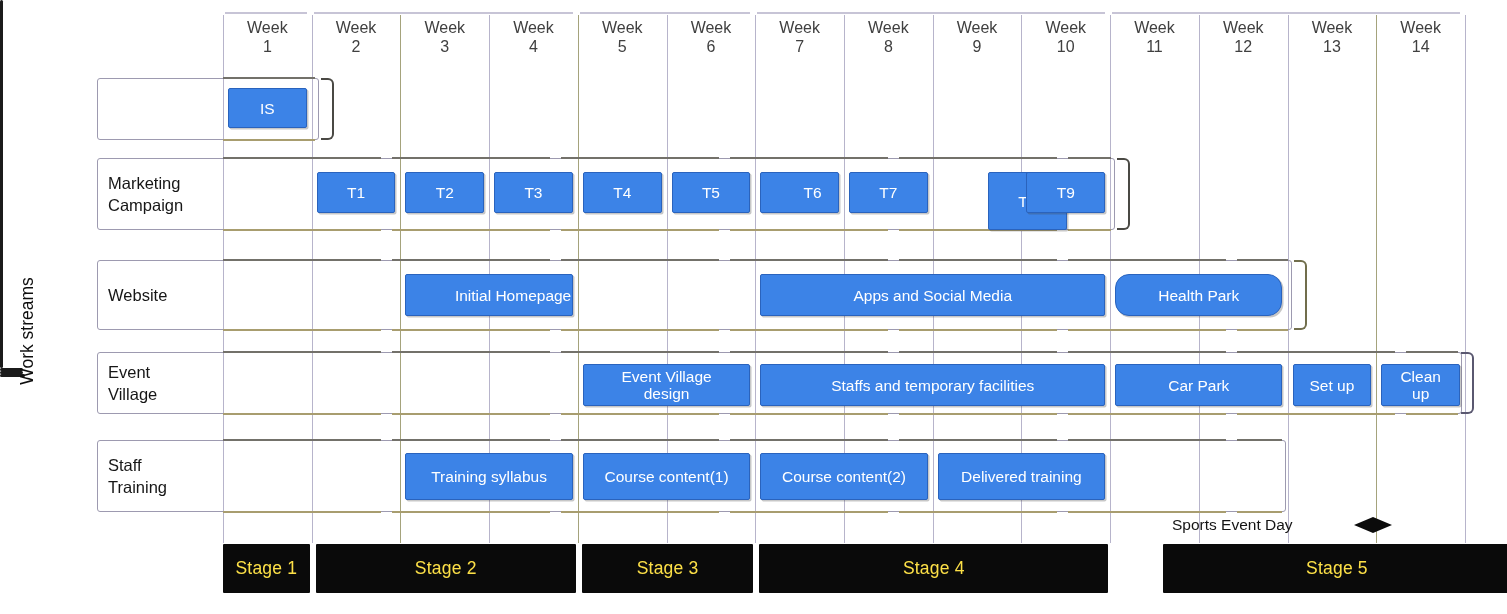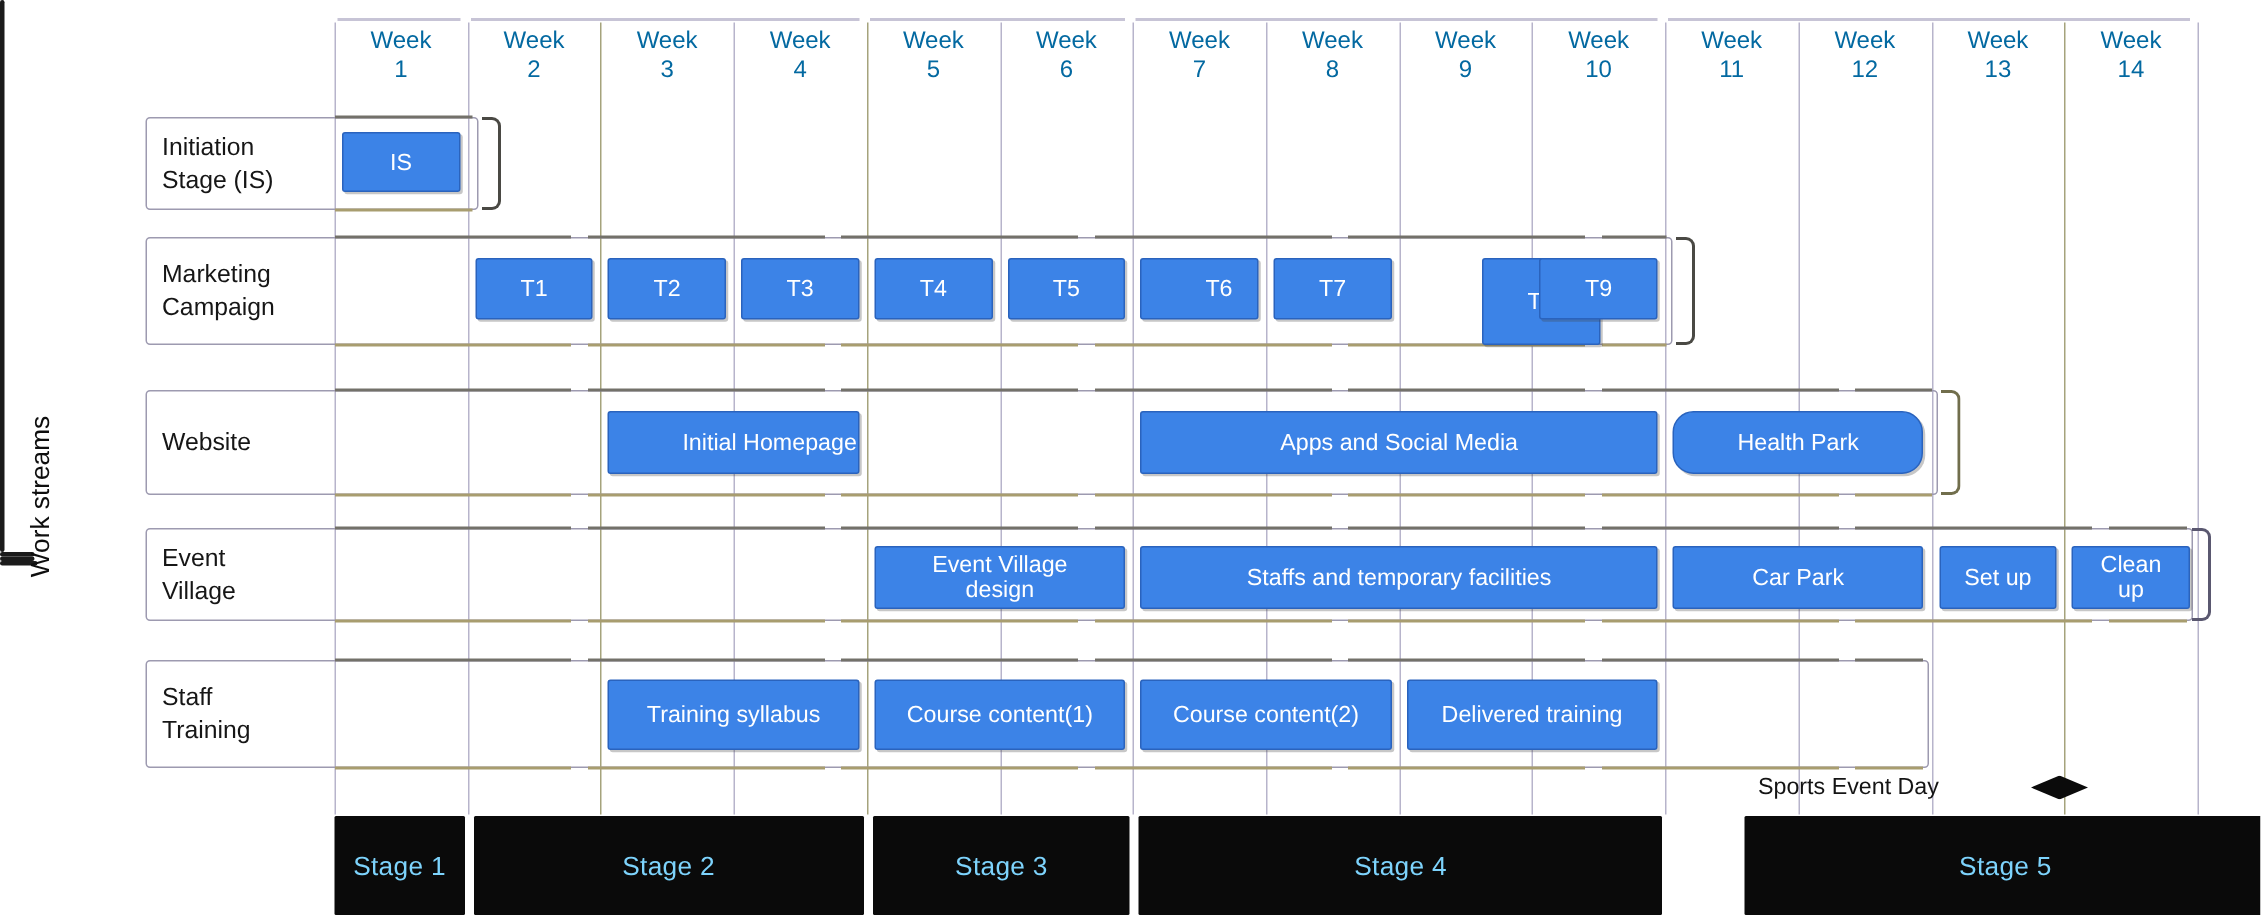--- a/index.html
+++ b/index.html
@@ -2,36 +2,36 @@
 <html><head>
 <meta charset="utf-8">
 <style>
   html,body{margin:0;padding:0;background:#ffffff;}
   #fig{
     position:relative;width:1507px;height:614px;background:#ffffff;overflow:hidden;
     font-family:"Liberation Sans",sans-serif;color:#1c1c1c;
   }
   .cap{position:absolute;top:12px;height:2px;background:#c7c4d6;z-index:1;}
   .vline{position:absolute;top:15px;height:528px;width:1px;z-index:1;}
-  .hdr-cell{position:absolute;top:18px;text-align:center;font-size:16px;line-height:19px;color:#0369a1;z-index:2;}
+  .hdr-cell{position:absolute;top:18px;text-align:center;font-size:16px;line-height:19px;color:#404040;z-index:2;}
   .hdr-cell .num{display:block;}
   .row-box{position:absolute;left:97px;border:1.5px solid #9d9ab0;border-radius:3px;background:transparent;z-index:2;box-sizing:border-box;}
   .dash{position:absolute;height:2px;z-index:3;}
   .dash.top{background:repeating-linear-gradient(90deg,#73716a 0 158px,transparent 158px 169px);}
   .dash.bot{background:repeating-linear-gradient(90deg,#a89d6f 0 158px,transparent 158px 169px);}
   .row-label{position:absolute;left:108px;display:flex;align-items:center;font-size:16.5px;line-height:22px;color:#161616;white-space:pre-line;z-index:4;}
   .bar{
     position:absolute;display:flex;align-items:center;justify-content:center;text-align:center;
     background:#3c83e7;border:1px solid #2a63bd;border-radius:2px;box-sizing:border-box;
     color:#ffffff;font-size:15.5px;line-height:17px;white-space:pre-line;z-index:5;
     box-shadow:1.5px 1.5px 0 rgba(70,70,70,.30);
   }
   .bracket{position:absolute;width:13px;border:2px solid #4a4944;border-left:none;border-radius:0 6px 6px 0;box-sizing:border-box;z-index:4;background:transparent;}
   .stage{
-    position:absolute;top:544px;height:66px;background:#0a0a0a;color:#7dd3fc;
+    position:absolute;top:544px;height:49px;background:#0a0a0a;color:#fde047;
     display:flex;align-items:center;justify-content:center;font-size:17.5px;letter-spacing:.2px;z-index:5;border-radius:1px;
   }
   .wsb{background:#1b1b1b;z-index:4;border-radius:2px;}
   #side-label{position:absolute;left:27px;top:331px;transform:translate(-50%,-50%) rotate(-90deg);font-size:17.5px;color:#0e0e0e;white-space:nowrap;z-index:4;}
   #milestone-label{position:absolute;left:1172px;top:516px;font-size:15.5px;color:#141414;z-index:6;white-space:nowrap;}
   #milestone-diamond{position:absolute;left:1354px;top:517px;width:38px;height:16px;background:#0b0b0b;
     clip-path:polygon(50% 0,100% 50%,50% 100%,0 50%);z-index:6;}
 </style>
 </head>
 <body>
@@ -70,22 +70,20 @@
     <div class="hdr-cell" style="left: 844px; width: 88.7px;"><span>Week</span><span class="num">8</span></div>
     <div class="hdr-cell" style="left: 932.7px; width: 88.7px;"><span>Week</span><span class="num">9</span></div>
     <div class="hdr-cell" style="left: 1021.4px; width: 88.7px;"><span>Week</span><span class="num">10</span></div>
     <div class="hdr-cell" style="left: 1110.1px; width: 88.7px;"><span>Week</span><span class="num">11</span></div>
     <div class="hdr-cell" style="left: 1198.9px; width: 88.7px;"><span>Week</span><span class="num">12</span></div>
     <div class="hdr-cell" style="left: 1287.6px; width: 88.7px;"><span>Week</span><span class="num">13</span></div>
     <div class="hdr-cell" style="left: 1376.3px; width: 88.7px;"><span>Week</span><span class="num">14</span></div>
     <div class="row-box" style="top: 78px; width: 221.7px; height: 62px;"></div>
     <div class="dash top" style="left: 223px; top: 77px; width: 91.7px;"></div>
     <div class="dash bot" style="left: 223px; top: 139px; width: 91.7px;"></div>
-    <div class="row-label" style="top: 78px; height: 62px;">Initiation
-Stage (IS)</div>
     <div class="bar" style="left: 228px; top: 88px; width: 78.7px; height: 40px;">IS</div>
     <div class="bracket" style="left: 320.7px; top: 78px; height: 62px; border-color: rgb(74, 73, 68);"></div>
     <div class="row-box" style="top: 158px; width: 1018.1px; height: 72px;"></div>
     <div class="dash top" style="left: 223px; top: 157px; width: 888.1px;"></div>
     <div class="dash bot" style="left: 223px; top: 229px; width: 888.1px;"></div>
     <div class="row-label" style="top: 158px; height: 72px;">Marketing
 Campaign</div>
     <div class="bar" style="left: 316.7px; top: 172px; width: 78.7px; height: 41px;">T1</div>
     <div class="bar" style="left: 405.4px; top: 172px; width: 78.7px; height: 41px;">T2</div>
     <div class="bar" style="left: 494.1px; top: 172px; width: 78.7px; height: 41px;">T3</div>

